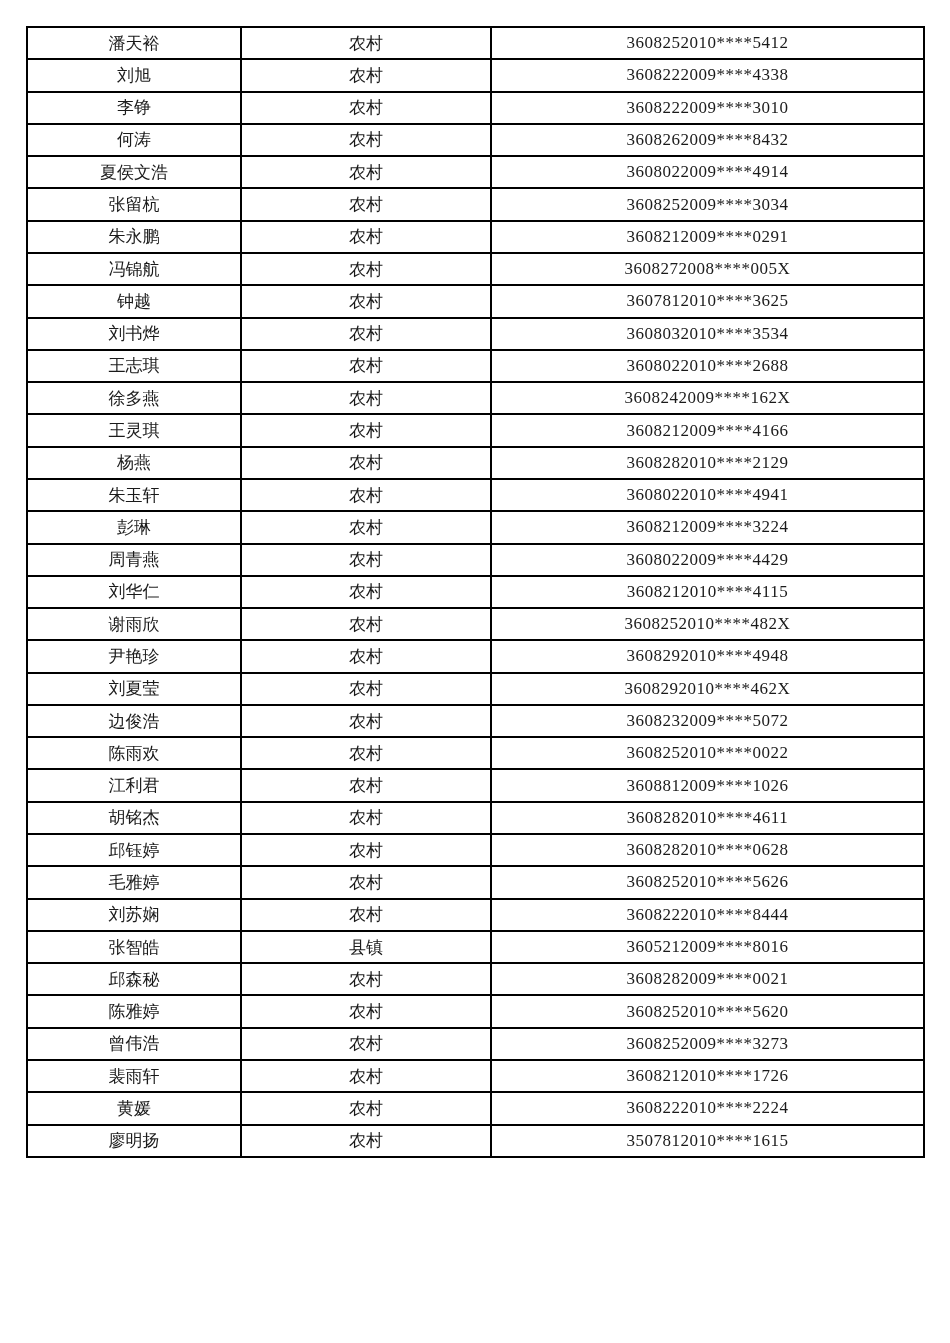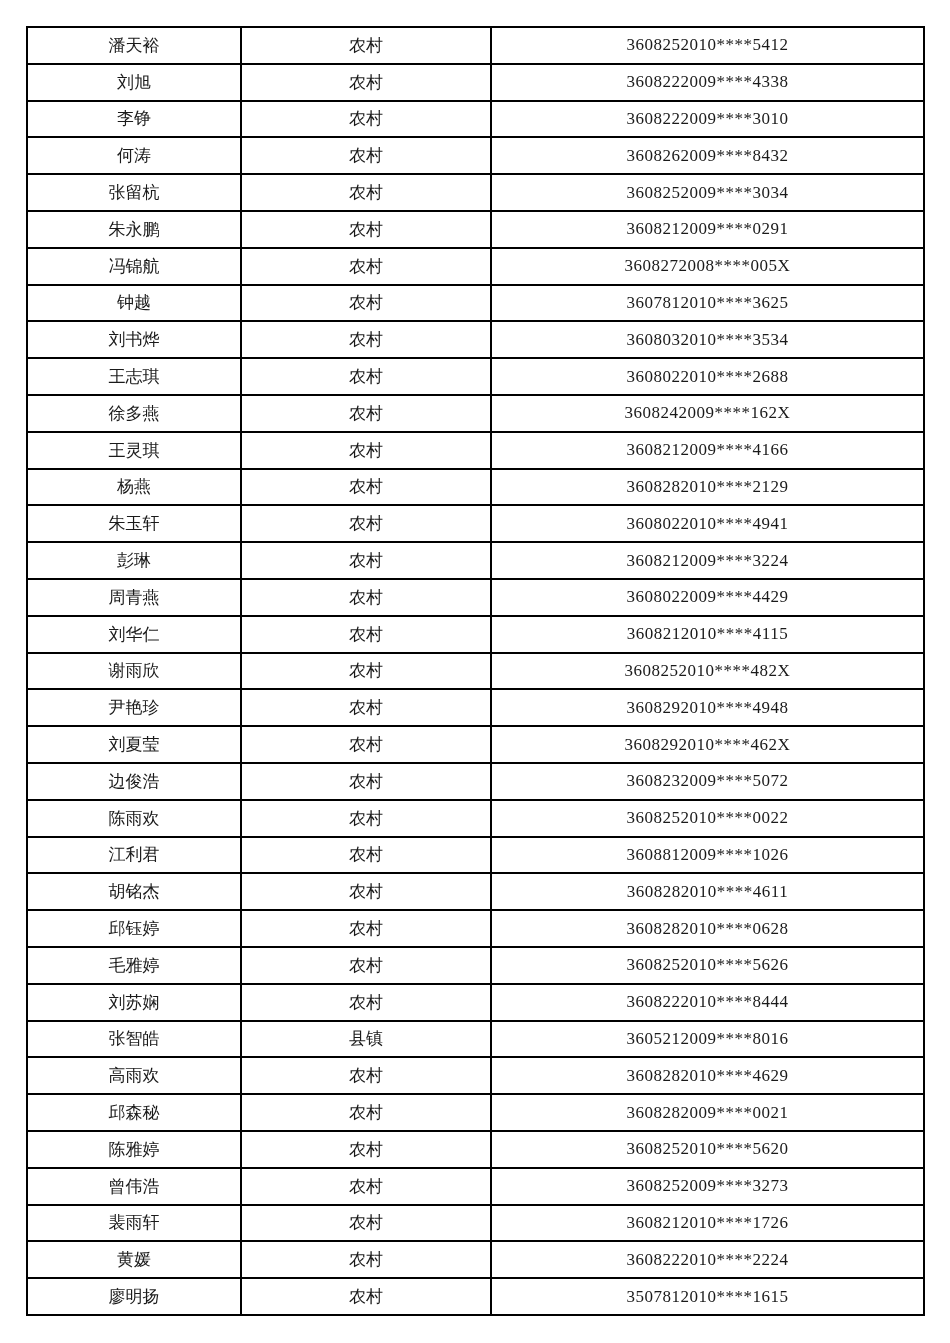--- a/index.html
+++ b/index.html
@@ -13,21 +13,21 @@
     width: 950px;
     height: 1343px;
     background: #ffffff;
     overflow: hidden;
   }
   table.roster {
     position: absolute;
     left: 26px;
     top: 26px;
     width: 897px;
-    height: 1290px;
+    height: 1132px;
     border-collapse: collapse;
     table-layout: fixed;
   }
   col.c-name { width: 214px; }
   col.c-res  { width: 250px; }
   col.c-id   { width: 433px; }
   table.roster td {
     border: 2px solid #000000;
     text-align: center;
     vertical-align: middle;
@@ -66,20 +66,25 @@
     <td class="name-cell">李铮</td>
     <td class="res-cell">农村</td>
     <td class="id-cell">3608222009****3010</td>
   </tr>
         <tr>
     <td class="name-cell">何涛</td>
     <td class="res-cell">农村</td>
     <td class="id-cell">3608262009****8432</td>
   </tr>
         <tr>
+    <td class="name-cell">夏侯文浩</td>
+    <td class="res-cell">农村</td>
+    <td class="id-cell">3608022009****4914</td>
+  </tr>
+        <tr>
     <td class="name-cell">张留杭</td>
     <td class="res-cell">农村</td>
     <td class="id-cell">3608252009****3034</td>
   </tr>
         <tr>
     <td class="name-cell">朱永鹏</td>
     <td class="res-cell">农村</td>
     <td class="id-cell">3608212009****0291</td>
   </tr>
         <tr>
@@ -184,25 +189,20 @@
   </tr>
         <tr>
     <td class="name-cell">刘苏娴</td>
     <td class="res-cell">农村</td>
     <td class="id-cell">3608222010****8444</td>
   </tr>
         <tr>
     <td class="name-cell">张智皓</td>
     <td class="res-cell">县镇</td>
     <td class="id-cell">3605212009****8016</td>
-  </tr>
-        <tr>
-    <td class="name-cell">高雨欢</td>
-    <td class="res-cell">农村</td>
-    <td class="id-cell">3608282010****4629</td>
   </tr>
         <tr>
     <td class="name-cell">邱森秘</td>
     <td class="res-cell">农村</td>
     <td class="id-cell">3608282009****0021</td>
   </tr>
         <tr>
     <td class="name-cell">陈雅婷</td>
     <td class="res-cell">农村</td>
     <td class="id-cell">3608252010****5620</td>

